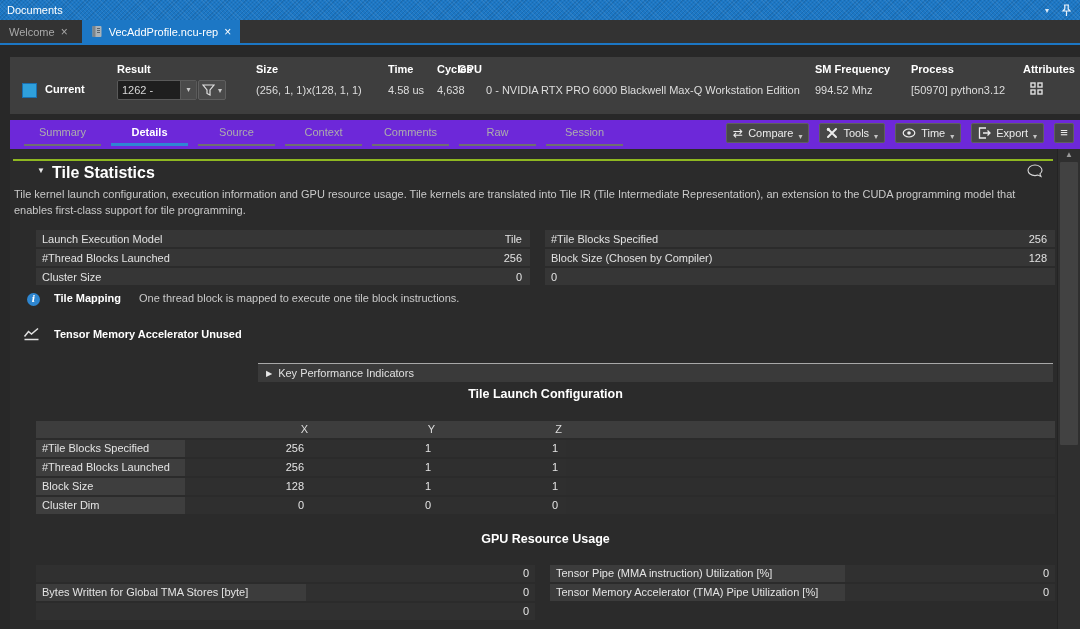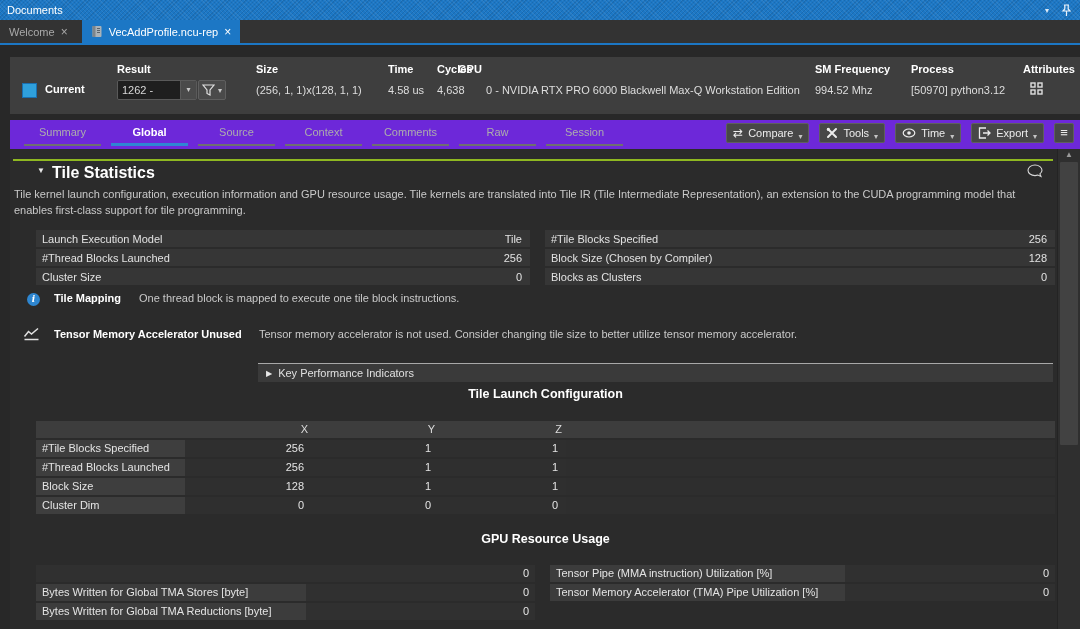--- a/index.html
+++ b/index.html
@@ -171,21 +171,21 @@
             <rect x="1" y="8" width="4" height="4"></rect>
             <rect x="8" y="8" width="4" height="4"></rect>
           </g>
         </svg>
     </span>
   </div>
 
   <div class="tabstrip">
     <div class="ptabs">
       <div class="ptab"><span>Summary</span><div class="bar"></div></div>
-      <div class="ptab active"><span>Global</span><div class="bar"></div></div>
+      <div class="ptab active"><span>Details</span><div class="bar"></div></div>
       <div class="ptab"><span>Source</span><div class="bar"></div></div>
       <div class="ptab"><span>Context</span><div class="bar"></div></div>
       <div class="ptab"><span>Comments</span><div class="bar"></div></div>
       <div class="ptab"><span>Raw</span><div class="bar"></div></div>
       <div class="ptab"><span>Session</span><div class="bar"></div></div>
     </div>
     <div class="toolbar">
       <div class="tbtn">
         <span style="font-size:12px;line-height:12px;">⇄</span>
         <span>Compare</span>
@@ -255,37 +255,35 @@
       </div>
       <div class="kvrow" style="left:509px;top:0;width:510px;">
         <span class="k">#Tile Blocks Specified</span>
         <span class="v">256</span>
       </div>
       <div class="kvrow" style="left:509px;top:19px;width:510px;">
         <span class="k">Block Size (Chosen by Compiler)</span>
         <span class="v">128</span>
       </div>
       <div class="kvrow" style="left:509px;top:38px;width:510px;">
-        <span class="k">Blocks as Clusters</span>
         <span class="v">0</span>
       </div>
     </div>
 
     <span class="abs" style="left:17px;top:143px;"><span class="infoicon">i</span></span>
     <span class="abs notice-title" style="left:44px;top:143px;">Tile Mapping</span>
     <span class="abs notice-text" style="left:129px;top:143px;">One thread block is mapped to execute one tile block instructions.</span>
 
     <span class="abs" style="left:13px;top:178px;">
       <svg width="17" height="14" viewBox="0 0 17 14">
           <path d="M1.5 9.5 L5.5 4.5 L8.5 7 L15 1.5" fill="none" stroke="#e0e0e0" stroke-width="1.5"></path>
           <path d="M1.5 12.5 H15.5" stroke="#e0e0e0" stroke-width="1.5"></path>
         </svg>
     </span>
     <span class="abs notice-title" style="left:44px;top:179px;">Tensor Memory Accelerator Unused</span>
-    <span class="abs notice-text" style="left:249px;top:179px;">Tensor memory accelerator is not used. Consider changing tile size to better utilize tensor memory accelerator.</span>
 
     <div class="kpibar">
       <span class="tri">▶</span>
       <span>Key Performance Indicators</span>
     </div>
 
     <div class="center-title" style="top:238px;">Tile Launch Configuration</div>
 
     <div class="ltable">
       <div class="lh lh0"></div>
@@ -322,21 +320,20 @@
     <div class="center-title" style="top:383px;">GPU Resource Usage</div>
 
     <div class="rrow" style="left:26px;top:416px;width:499px;">
       <span class="rv">0</span>
     </div>
     <div class="rrow" style="left:26px;top:435px;width:499px;">
       <span class="rl" style="width:270px;">Bytes Written for Global TMA Stores [byte]</span>
       <span class="rv">0</span>
     </div>
     <div class="rrow" style="left:26px;top:454px;width:499px;">
-      <span class="rl" style="width:270px;">Bytes Written for Global TMA Reductions [byte]</span>
       <span class="rv">0</span>
     </div>
     <div class="rrow" style="left:540px;top:416px;width:505px;">
       <span class="rl" style="width:295px;">Tensor Pipe (MMA instruction) Utilization [%]</span>
       <span class="rv">0</span>
     </div>
     <div class="rrow" style="left:540px;top:435px;width:505px;">
       <span class="rl" style="width:295px;">Tensor Memory Accelerator (TMA) Pipe Utilization [%]</span>
       <span class="rv">0</span>
     </div>

